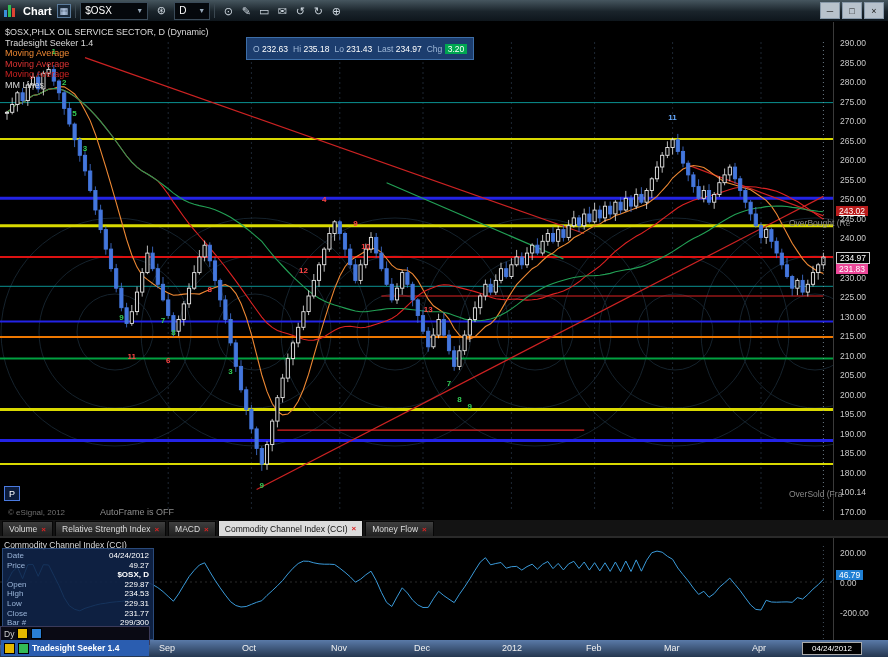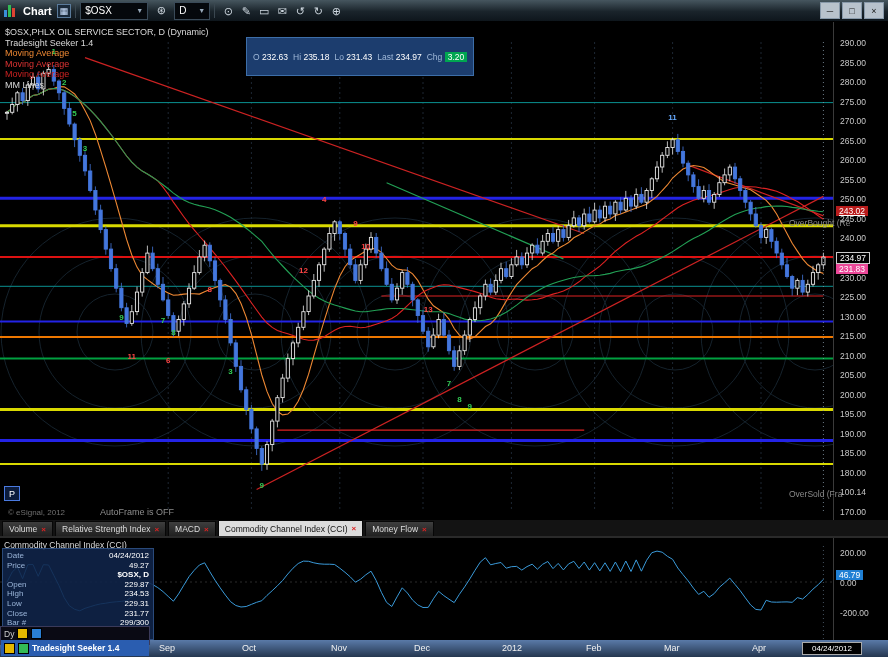--- a/index.html
+++ b/index.html
@@ -14,21 +14,21 @@
   .iconbtn{width:18px;height:16px;display:flex;align-items:center;justify-content:center;color:#cfd8e0;font-size:11px;}
   .sep{width:1px;height:14px;background:#3a4750;}
   .winbtns{margin-left:auto;display:flex;gap:2px;}
   .winbtn{width:18px;height:15px;background:#b8c2cc;color:#1a1a1a;font-size:9px;display:flex;align-items:center;justify-content:center;border:1px solid #8899aa;}
   .chart{position:absolute;top:22px;left:0;width:888px;height:498px;}
   #chart-svg{position:absolute;top:0;left:0;}
   .price-axis{position:absolute;top:0;left:833px;width:55px;height:498px;border-left:1px solid #3a3a3a;background:#000;}
   .pa-label{position:absolute;left:6px;font-size:8.5px;color:#c8c8c8;}
   .pa-hl{position:absolute;left:2px;font-size:8.5px;padding:0 3px;line-height:10px;}
   .legend{position:absolute;top:5px;left:5px;font-size:9px;line-height:10.5px;}
-  .ohlc{position:absolute;top:15px;left:246px;height:13px;background:#1c3d6e;border:1px solid #3d6ea8;display:flex;align-items:center;gap:5px;padding:12px 6px;font-size:8.5px;}
+  .ohlc{position:absolute;top:15px;left:246px;height:13px;background:#1c3d6e;border:1px solid #3d6ea8;display:flex;align-items:center;gap:5px;padding:4px 6px;font-size:8.5px;}
   .ohlc .lab{color:#9fb8d8;}.ohlc .val{color:#fff;}
   .chg{background:#00a651;color:#fff;padding:0 3px;}
   .oblabel,.oslabel{position:absolute;left:789px;font-size:8.5px;color:#8a8a8a;white-space:nowrap;z-index:3;margin-top:39px;}
   .copyright{position:absolute;left:8px;top:486px;font-size:8px;color:#6f6f6f;}
   .autoframe{position:absolute;left:100px;top:485px;font-size:9px;color:#8d8d8d;}
   .pbtn{position:absolute;left:4px;top:464px;width:14px;height:13px;border:1px solid #4a7ae0;background:#0c1c3c;color:#fff;font-size:9px;display:flex;align-items:center;justify-content:center;}
   .tabs{position:absolute;top:520px;left:0;width:888px;height:17px;background:#131313;border-bottom:1px solid #2a2a2a;display:flex;align-items:flex-end;padding-left:2px;gap:2px;box-sizing:border-box;}
   .tab{height:14px;display:flex;align-items:center;gap:4px;padding:0 6px;font-size:8.5px;background:linear-gradient(#3e3e3e,#202020);color:#ddd;border:1px solid #070707;border-bottom:none;white-space:nowrap;}
   .tab.active{background:#dcdcdc;color:#111;height:15px;}
   .tab .x{color:#d22;font-weight:bold;font-size:8px;}

